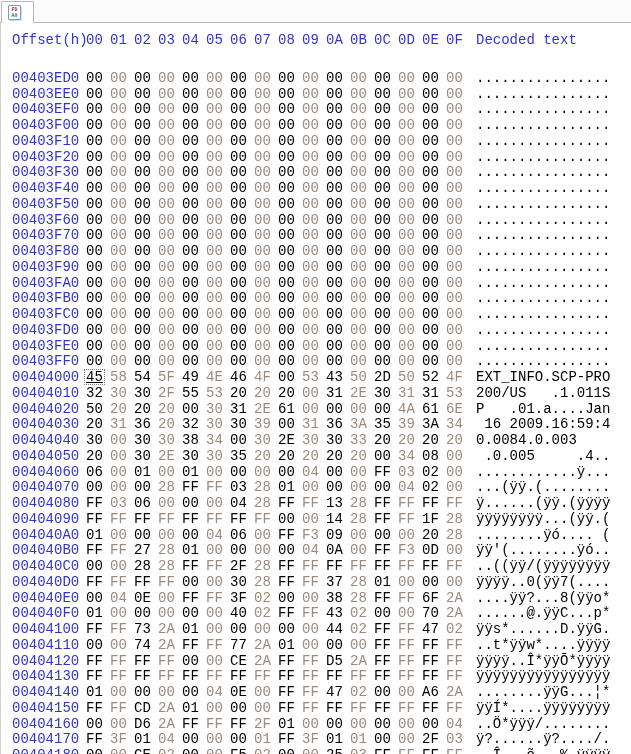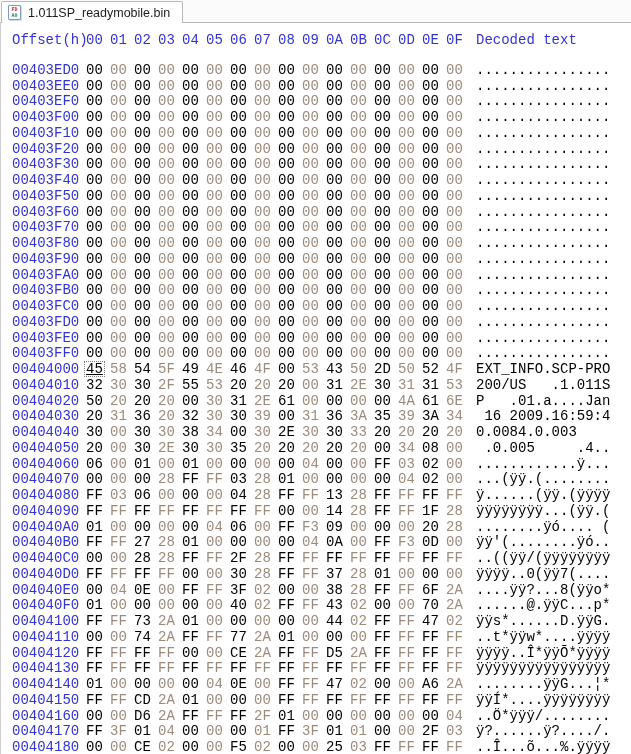--- a/index.html
+++ b/index.html
@@ -33,21 +33,21 @@
   .fi-bottom{color:#2a7a7a;}
 
   
   .content{
     position:absolute;top:23px;left:0;right:0;bottom:0;
     border-left:1px solid #cfcfcf;background:#fff;
     font-family:"Liberation Mono","DejaVu Sans Mono",monospace;
     font-size:14px;
   }
   .hexrow{display:flex;height:15.75px;line-height:15.75px;white-space:pre;}
-  .hexheader{margin-top:10px;margin-bottom:14px;}
+  .hexheader{margin-top:10px;margin-bottom:22px;}
   .offset{width:85px;padding-left:11px;box-sizing:border-box;flex:none;color:var(--blue);}
   .byte{width:24px;flex:none;color:#000;}
   .byte:nth-child(odd){color:var(--alt);}
   .decoded{margin-left:6px;color:#000;}
   .hexrow .hdr{color:var(--blue) !important;}
   .cursor{position:relative;text-decoration:underline;}
   .cursor::before{
     content:'';position:absolute;left:-2px;top:-1px;width:19px;height:14px;
     border:1px dotted #7a7a7a;pointer-events:none;
   }
@@ -56,21 +56,20 @@
 <body>
 
 <div class="app">
 
   <div class="tabstrip">
     <div class="tab">
       <span class="fileicon">
         <span class="fi-top">FD</span>
         <span class="fi-bottom">A0</span>
       </span>
-      <span class="tab-title">1.011SP_readymobile.bin</span>
     </div>
   </div>
 
   <div class="content">
     <div class="hexrow hexheader">
       <span class="offset hdr">Offset(h)</span>
       <span class="byte hdr">00</span><span class="byte hdr">01</span><span class="byte hdr">02</span><span class="byte hdr">03</span><span class="byte hdr">04</span><span class="byte hdr">05</span><span class="byte hdr">06</span><span class="byte hdr">07</span><span class="byte hdr">08</span><span class="byte hdr">09</span><span class="byte hdr">0A</span><span class="byte hdr">0B</span><span class="byte hdr">0C</span><span class="byte hdr">0D</span><span class="byte hdr">0E</span><span class="byte hdr">0F</span><span class="decoded hdr">Decoded text</span>
     </div>
     <div id="rows">
         <div class="hexrow"><span class="offset">00403ED0</span><span class="byte">00</span><span class="byte">00</span><span class="byte">00</span><span class="byte">00</span><span class="byte">00</span><span class="byte">00</span><span class="byte">00</span><span class="byte">00</span><span class="byte">00</span><span class="byte">00</span><span class="byte">00</span><span class="byte">00</span><span class="byte">00</span><span class="byte">00</span><span class="byte">00</span><span class="byte">00</span><span class="decoded">................</span></div>

